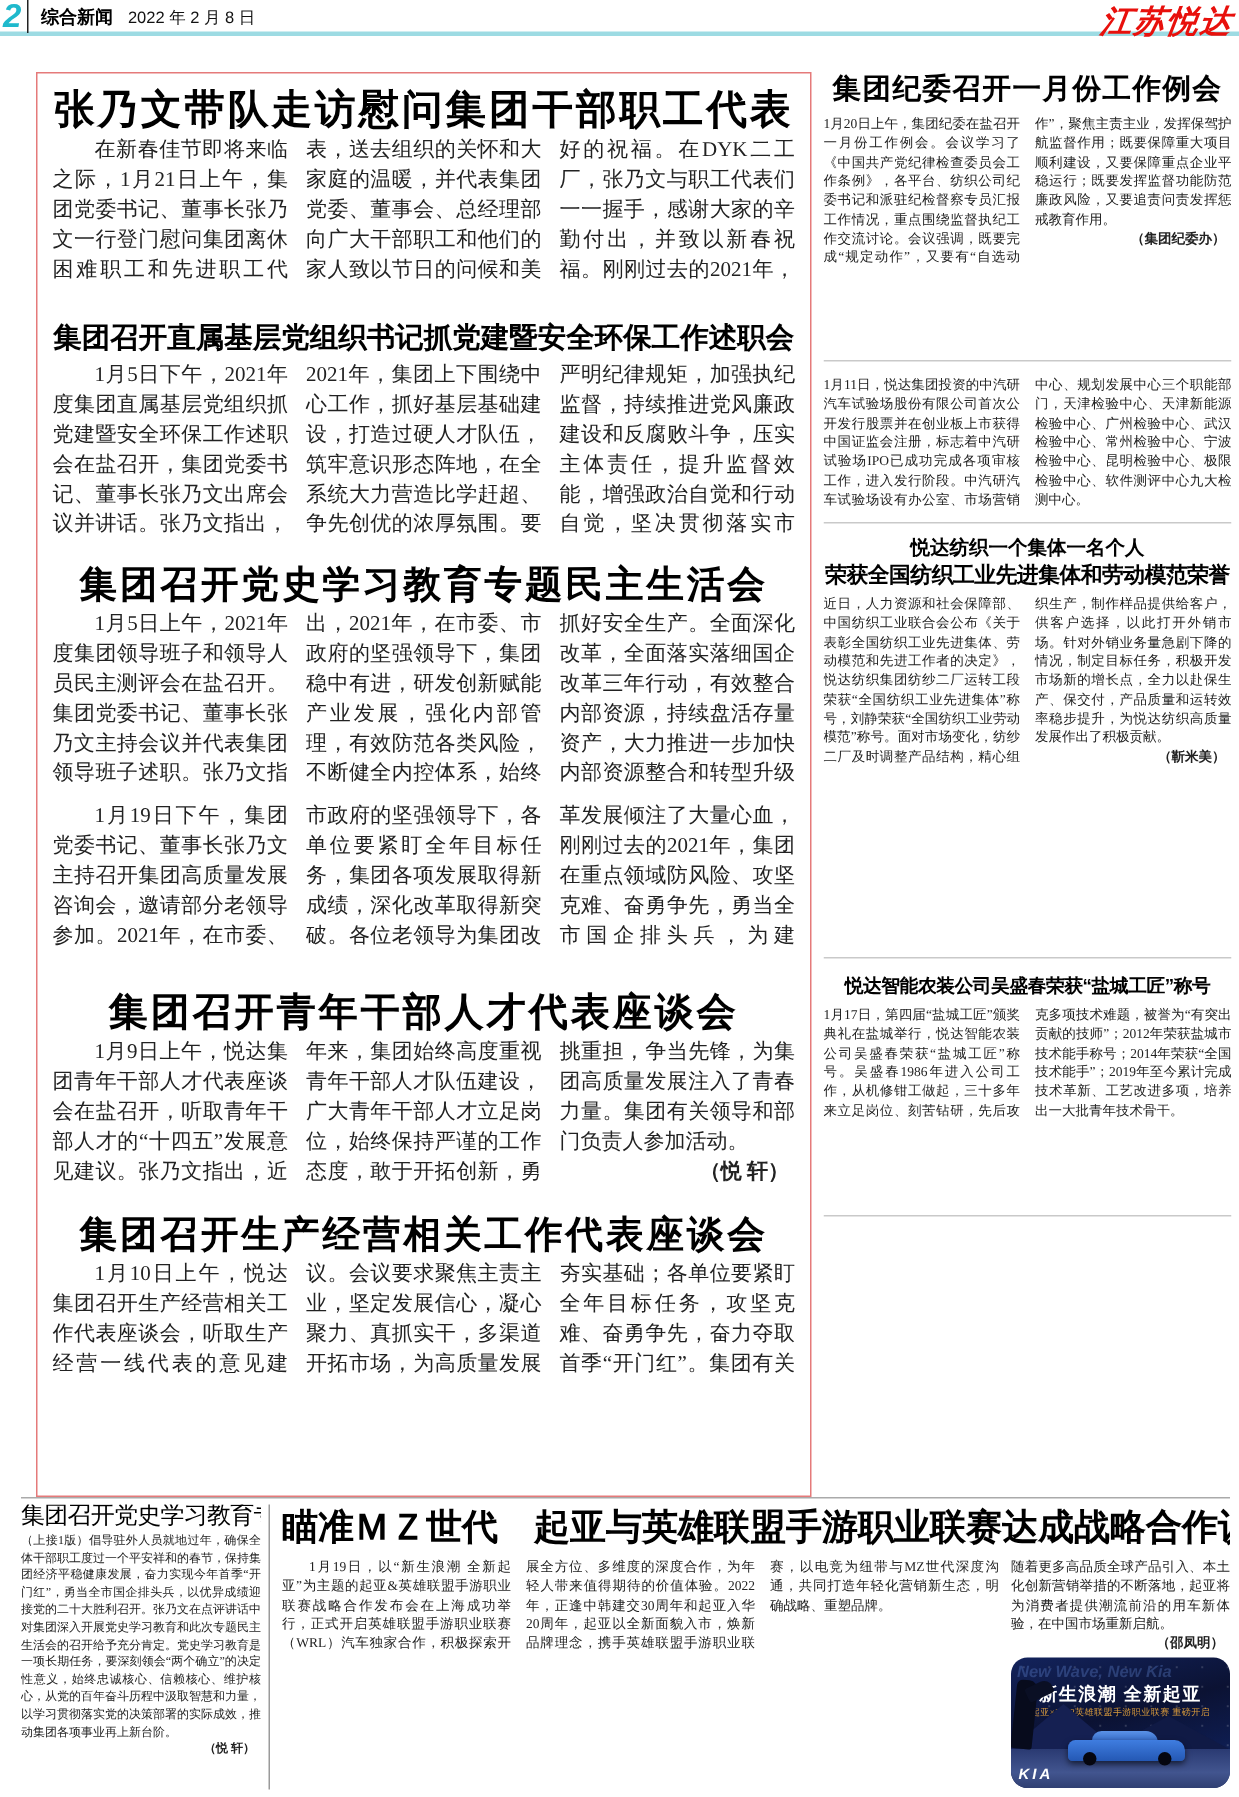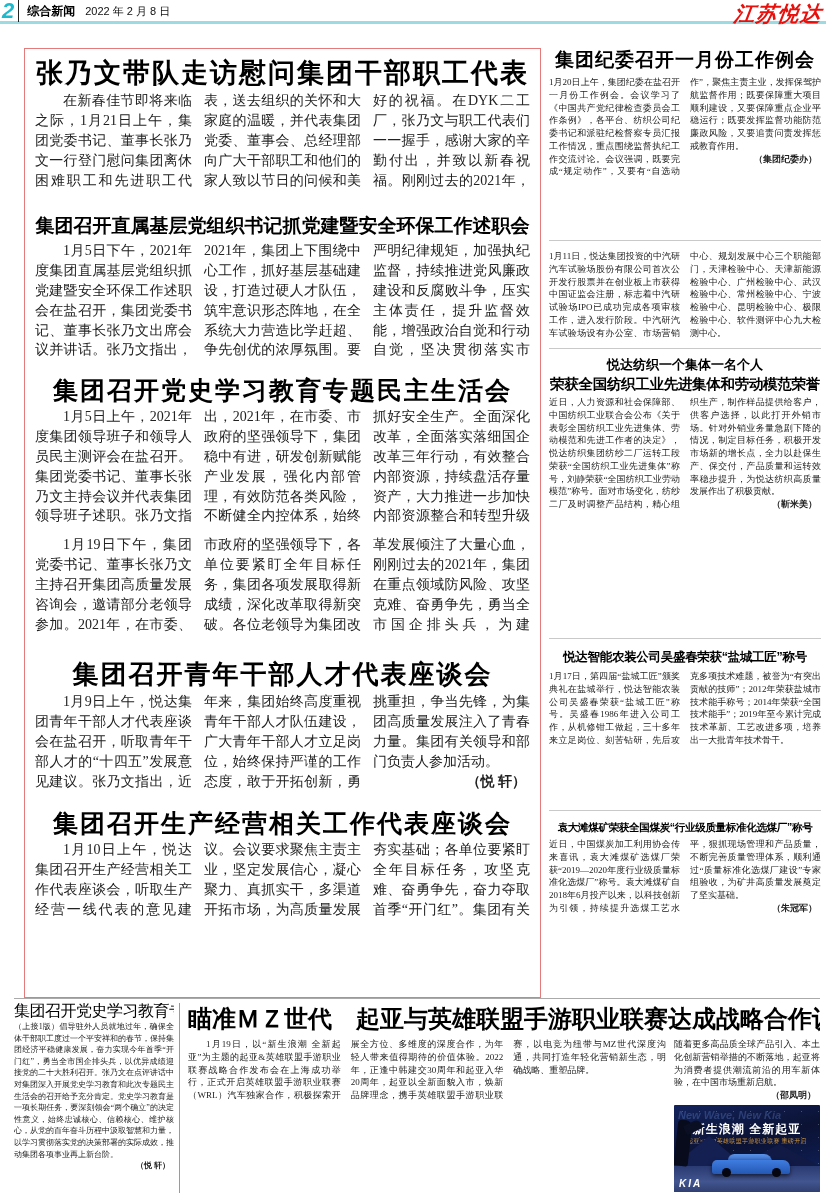--- a/index.html
+++ b/index.html
@@ -62,21 +62,21 @@
 
   .feature { position:absolute; left:188px; top:1003px; width:632px; height:192px; overflow:hidden; }
   .feature-title { font-family:"Liberation Sans","DejaVu Sans",sans-serif; font-weight:bold; font-size:24px; line-height:32px; white-space:nowrap; overflow:hidden; color:#000; letter-spacing:0px; }
   .feature-row { display:flex; gap:8px; margin-top:3px; height:154px; }
   .feature-main { flex:1; font-size:9px; line-height:1.42; text-align:justify; color:#222; column-count:3; column-gap:10px; overflow:hidden; }
   .feature-main p { text-indent:2em; }
   .feature-side { width:146px; display:flex; flex-direction:column; }
   .side-text { font-size:9px; line-height:1.42; text-align:justify; color:#222; }
 
   
-  .kia-ad { position:relative; margin-top:3px; width:146px; height:106px; background:linear-gradient(165deg,#13235c 0%,#0b1233 45%,#0e1c4e 75%,#1b2f6b 100%); overflow:hidden; border-radius:1px; }
+  .kia-ad { position:relative; margin-top:3px; width:146px; height:106px; background:linear-gradient(165deg,#13235c 0%,#0b1233 45%,#0e1c4e 75%,#1b2f6b 100%); overflow:hidden; border-radius:11px; }
   .ad-watermark { position:absolute; top:4px; left:4px; font-family:"Liberation Sans","DejaVu Sans",sans-serif; font-weight:bold; font-style:italic; font-size:11px; color:rgba(110,150,230,0.30); white-space:nowrap; }
   .ad-headline { position:absolute; top:16px; left:0; right:0; text-align:center; font-family:"Liberation Sans","DejaVu Sans",sans-serif; font-weight:bold; font-size:12px; color:#ffffff; letter-spacing:1px; }
   .ad-subline { position:absolute; top:32px; left:0; right:0; text-align:center; font-size:6px; color:#d99b3c; letter-spacing:0.3px; }
   .ad-mountain1 { position:absolute; bottom:18px; left:-10px; width:0; height:0; border-left:45px solid transparent; border-right:45px solid transparent; border-bottom:38px solid #152052; }
   .ad-mountain2 { position:absolute; bottom:18px; right:-14px; width:0; height:0; border-left:55px solid transparent; border-right:55px solid transparent; border-bottom:30px solid #101a45; }
   .ad-ground { position:absolute; bottom:0; left:0; width:100%; height:26px; background:linear-gradient(180deg,#2a3a72 0%,#42558f 60%,#303f72 100%); }
   .ad-car { position:absolute; bottom:18px; left:38px; width:78px; height:14px; background:linear-gradient(180deg,#3f7de0,#2458b4); border-radius:5px 7px 3px 3px; box-shadow:0 2px 4px rgba(0,0,0,0.6); }
   .ad-car-top { position:absolute; bottom:30px; left:54px; width:44px; height:8px; background:linear-gradient(180deg,#5b93e8,#2f63c0); border-radius:8px 10px 0 0; }
   .ad-wheel { position:absolute; bottom:15px; width:9px; height:9px; background:#05060f; border-radius:50%; }
   .w1 { left:48px; } .w2 { left:98px; }
@@ -175,27 +175,20 @@
   </div>
 
   <div class="r-art">
     <div class="r-title t-r4">悦达智能农装公司吴盛春荣获“盐城工匠”称号</div>
     <div class="r-body b-r4">
       <span>1月17日，第四届“盐城工匠”颁奖典礼在盐城举行，悦达智能农装公司吴盛春荣获“盐城工匠”称号。吴盛春1986年进入公司工作，从机修钳工做起，三十多年来立足岗位、刻苦钻研，先后攻克多项技术难题，被誉为“有突出贡献的技师”；2012年荣获盐城市技术能手称号；2014年荣获“全国技术能手”；2019年至今累计完成技术革新、工艺改进多项，培养出一大批青年技术骨干。</span>
       <span class="byline"></span>
     </div>
   </div>
 
-  <div class="r-art last">
-    <div class="r-title t-r5">袁大滩煤矿荣获全国煤炭“行业级质量标准化选煤厂”称号</div>
-    <div class="r-body b-r5">
-      <span>近日，中国煤炭加工利用协会传来喜讯，袁大滩煤矿选煤厂荣获“2019—2020年度行业级质量标准化选煤厂”称号。袁大滩煤矿自2018年6月投产以来，以科技创新为引领，持续提升选煤工艺水平，狠抓现场管理和产品质量，不断完善质量管理体系，顺利通过“质量标准化选煤厂建设”专家组验收，为矿井高质量发展奠定了坚实基础。</span>
-      <span class="byline">（朱冠军）</span>
-    </div>
-  </div>
 
 </div>
 
 <div class="bottom-rule"></div>
 
 <div class="bottom-left">
   <div class="bl-title">集团召开党史学习教育专题民主生活会</div>
   <div class="bl-body">
     <span>（上接1版）倡导驻外人员就地过年，确保全体干部职工度过一个平安祥和的春节，保持集团经济平稳健康发展，奋力实现今年首季“开门红”，勇当全市国企排头兵，以优异成绩迎接党的二十大胜利召开。张乃文在点评讲话中对集团深入开展党史学习教育和此次专题民主生活会的召开给予充分肯定。党史学习教育是一项长期任务，要深刻领会“两个确立”的决定性意义，始终忠诚核心、信赖核心、维护核心，从党的百年奋斗历程中汲取智慧和力量，以学习贯彻落实党的决策部署的实际成效，推动集团各项事业再上新台阶。</span>
     <span class="byline">（悦 轩）</span>

